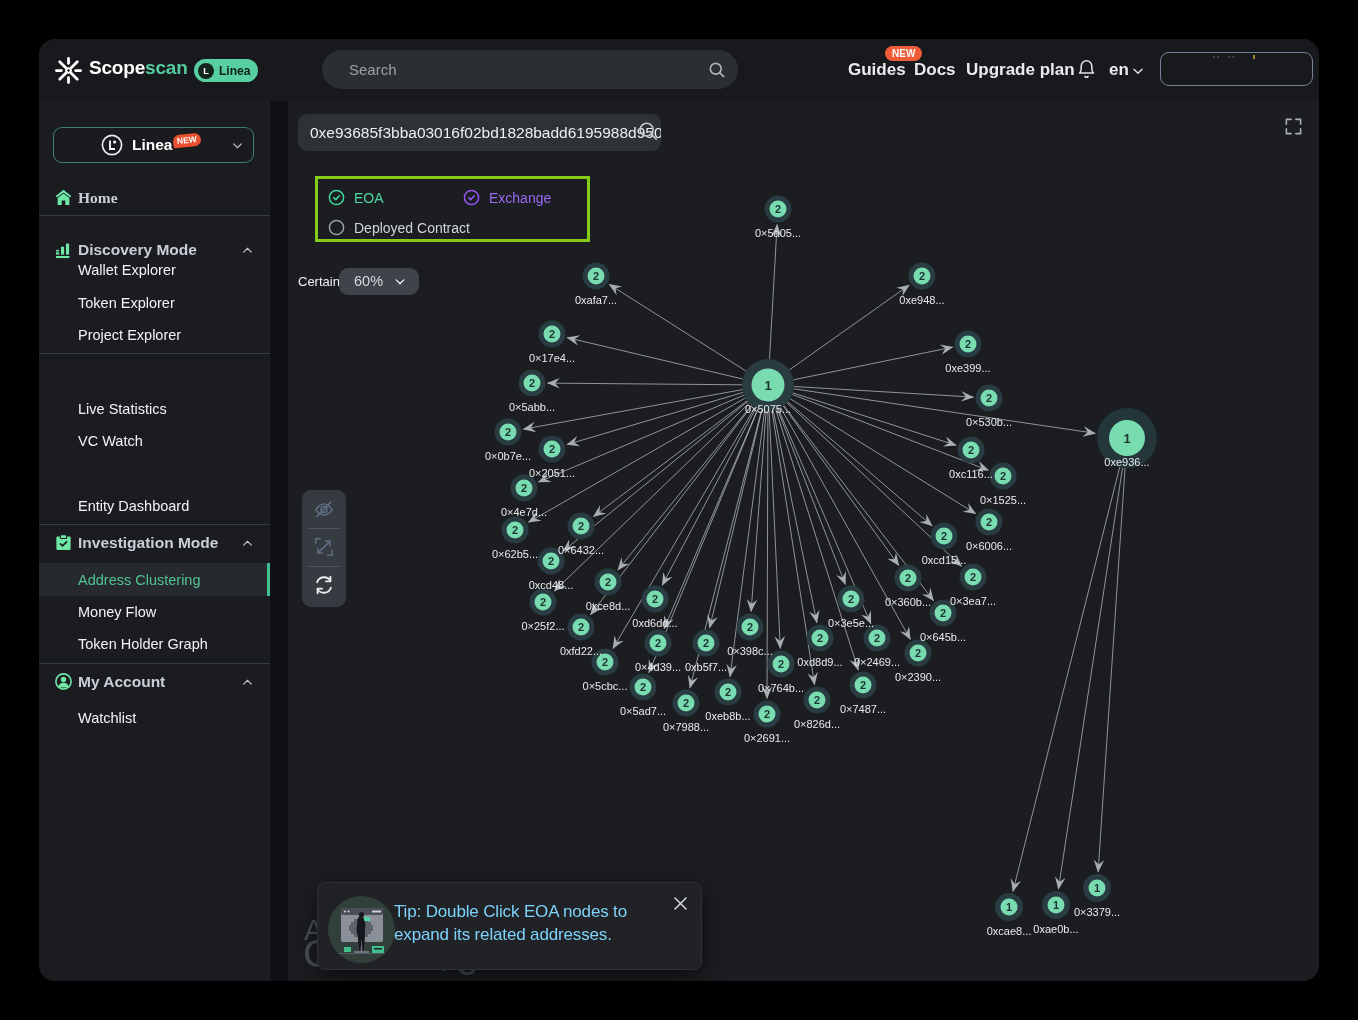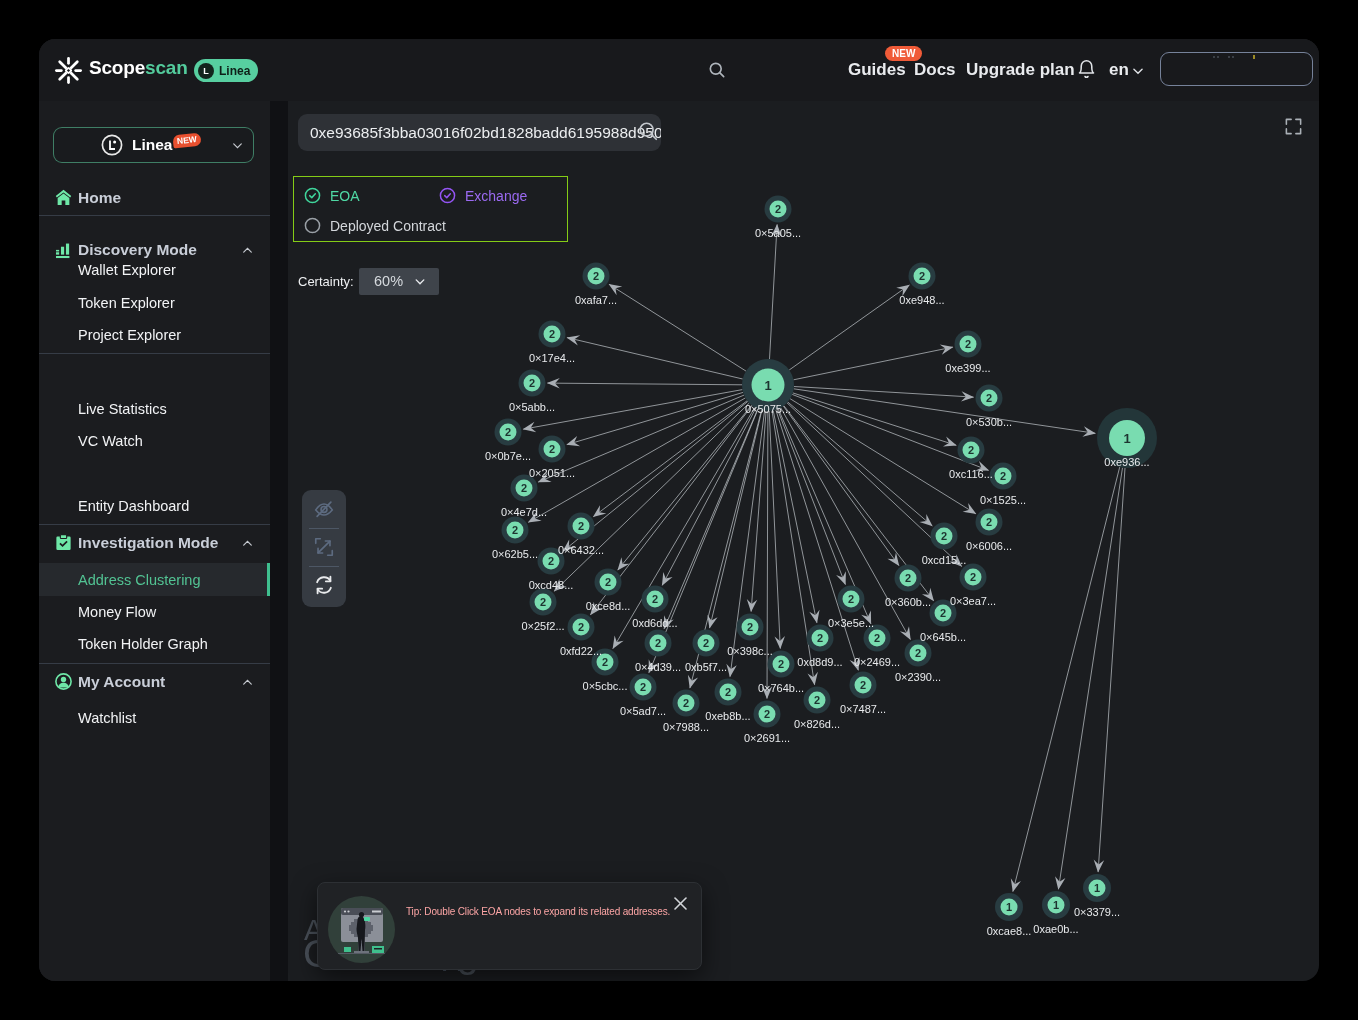--- a/index.html
+++ b/index.html
@@ -35,32 +35,32 @@
 .srow .tx { position:absolute; left:39px; font-size:15.5px; font-weight:bold; color:#c9ced8; white-space:nowrap;}
 .srow .sub { position:absolute; left:39px; font-size:14.5px; font-weight:normal; color:#f2f3f5; white-space:nowrap;}
 .srow .ch { position:absolute; left:201px; top:6px; }
 .sdiv { position:absolute; left:0; width:231px; height:1px; background:#363c46; }
 .hl { position:absolute; left:0; top:462px; width:231px; height:33px; background:#26292d;
   border-right:3px solid #3fbf8f; }
 
 .addr { position:absolute; left:259px; top:75px; width:363px; height:37px; border-radius:9px;
   background:#2e3136; color:#eceef0; font-size:15.5px; line-height:37px; padding-left:12px;
   white-space:nowrap; overflow:hidden; }
-.legend { position:absolute; left:254px; top:137px; width:275px; height:66px; border:1px solid #84cc16; }
+.legend { position:absolute; left:276px; top:137px; width:275px; height:66px; border:3px solid #84cc16; }
 .lgrow { position:absolute; display:flex; align-items:center; font-size:14px; }
 .cert { position:absolute; left:259px; top:235px; font-size:13px; color:#eef0f2; }
-.certsel { position:absolute; left:320px; top:229px; width:80px; height:27px; background:#3f444b;
-  color:#d6dade; font-size:14.5px; line-height:27px; padding-left:15px; border-radius:2px; }
+.certsel { position:absolute; left:300px; top:229px; width:80px; height:27px; background:#3f444b;
+  color:#d6dade; font-size:14.5px; line-height:27px; padding-left:15px; border-radius:9px; }
 .toolbar { position:absolute; left:263px; top:451px; width:44px; height:117px; border-radius:9px;
   background:#363b42; }
 .tdiv { position:absolute; left:7px; width:30px; height:1px; background:#4d5765; }
 .bigtxt { position:absolute; color:#4a515a; font-weight:normal; white-space:nowrap; }
 .toast { position:absolute; left:278px; top:843px; width:385px; height:88px; border-radius:8px;
   background:#202225; border:1px solid #2d3034; box-shadow:0 8px 24px rgba(0,0,0,0.55); }
-.toast .msg { position:absolute; left:88px; top:17px; width:278px; font-size:10px; letter-spacing:-0.15px; color:#fca5a5; line-height:23px; }
+.toast .msg { position:absolute; left:76px; top:17px; width:278px; font-size:17px; letter-spacing:-0.15px; color:#7dd3fc; line-height:23px; }
 .toast .x { position:absolute; right:13px; top:13px; }
 .avatar { position:absolute; left:10px; top:13px; width:67px; height:67px; border-radius:50%;
   background:#31403a; overflow:hidden; }
 .spin { position:absolute; left:404px; top:923px; width:18px; height:18px; border-radius:50%;
   border:3px solid #49525f; border-bottom-color:transparent; border-left-color:transparent; transform:rotate(-45deg);}
 </style>
 </head>
 <body>
 <div class="app">
 
@@ -303,20 +303,21 @@
         <line x1="17.2" y1="12" x2="20.8" y2="12"></line>
       <line x1="5.6" y1="5.6" x2="10" y2="10"></line>
         <line x1="18.4" y1="5.6" x2="14" y2="10"></line>
       <line x1="5.6" y1="18.4" x2="10" y2="14"></line>
         <line x1="18.4" y1="18.4" x2="14" y2="14"></line>
       <rect x="9.9" y="9.9" width="4.2" height="4.2" rx="1" transform="rotate(45 12 12)" fill="#fff" stroke="none"></rect>
       <rect x="11.2" y="11.2" width="1.6" height="1.6" transform="rotate(45 12 12)" fill="#18191c" stroke="none"></rect>
     </svg>
     <div class="logo-txt">Scope<span class="gn">scan</span></div>
     <div class="hbadge"><span class="lc">L</span>Linea</div>
+    <div class="hsearch">Search</div>
     <svg class="abs" style="left:668px; top:21px;" width="20" height="20" viewBox="0 0 24 24" fill="none" stroke="#aeb4bb" stroke-width="2" stroke-linecap="round">
         <circle cx="10.5" cy="10.5" r="6.5"></circle>
         <line x1="15.5" y1="15.5" x2="20" y2="20"></line>
       </svg>
     <div class="hnav" style="left:809px;">Guides</div>
     <div class="newb">NEW</div>
     <div class="hnav" style="left:875px;">Docs</div>
     <div class="hnav" style="left:927px;">Upgrade plan</div>
     <svg class="abs" style="left:1037px; top:20px;" width="21" height="21" viewBox="0 0 24 24" fill="none" stroke="#dfe2e6" stroke-width="1.8" stroke-linecap="round" stroke-linejoin="round">
         <path d="M18 8a6 6 0 0 0-12 0c0 7-2 8-2 8h16s-2-1-2-8"></path>
@@ -343,21 +344,21 @@
         <circle cx="11" cy="11" r="9.6" stroke="#e8e8e8" stroke-width="1.7"></circle>
         <path d="M9 6.5 V15 H14" stroke="#fff" stroke-width="1.8" fill="none"></path>
         <circle cx="13.6" cy="8" r="1.5" fill="#fff"></circle>
       </svg>
       <span class="abs" style="left:78px; top:8px; font-size:15.5px; font-weight:bold; color:#fff;">Linea</span>
       <span class="abs" style="left:119px; top:6px; background:#e8502f; color:#fff; font-size:8.5px; font-weight:bold; padding:1px 4px 2px; border-radius:7px 7px 7px 2px; transform:rotate(-6deg);">NEW</span>
       <svg class="abs" style="left:176px; top:11px;" width="15" height="13" viewBox="0 0 24 24" fill="none" stroke="#c6cad0" stroke-width="2.2" stroke-linecap="round">
           <polyline points="5,9 12,16 19,9"></polyline>
         </svg>
     </div>
-    <div class="srow" style="top:85px;">
+    <div class="srow" style="top:85px;font-family:Liberation Serif, serif;">
         <svg class="ic" viewBox="0 0 24 24">
           <path d="M12 2.2 L2.2 10 L3.6 12 L12 5.6 L20.4 12 L21.8 10 Z" fill="#6ee7a7"></path>
           <path d="M4.6 12.6 L12 7 L19.4 12.6 V21.5 H14.3 V15.8 H9.7 V21.5 H4.6 Z" fill="#6ee7a7"></path>
         </svg>
         <span class="tx">Home</span>
       </div>
 <div class="sdiv" style="top:114px;"></div>
 <div class="srow" style="top:137px;padding-left:12px;">
         <svg class="ic" viewBox="0 0 24 24">
           <rect x="2.5" y="12.5" width="4" height="2" fill="#6ee7a7"></rect>

